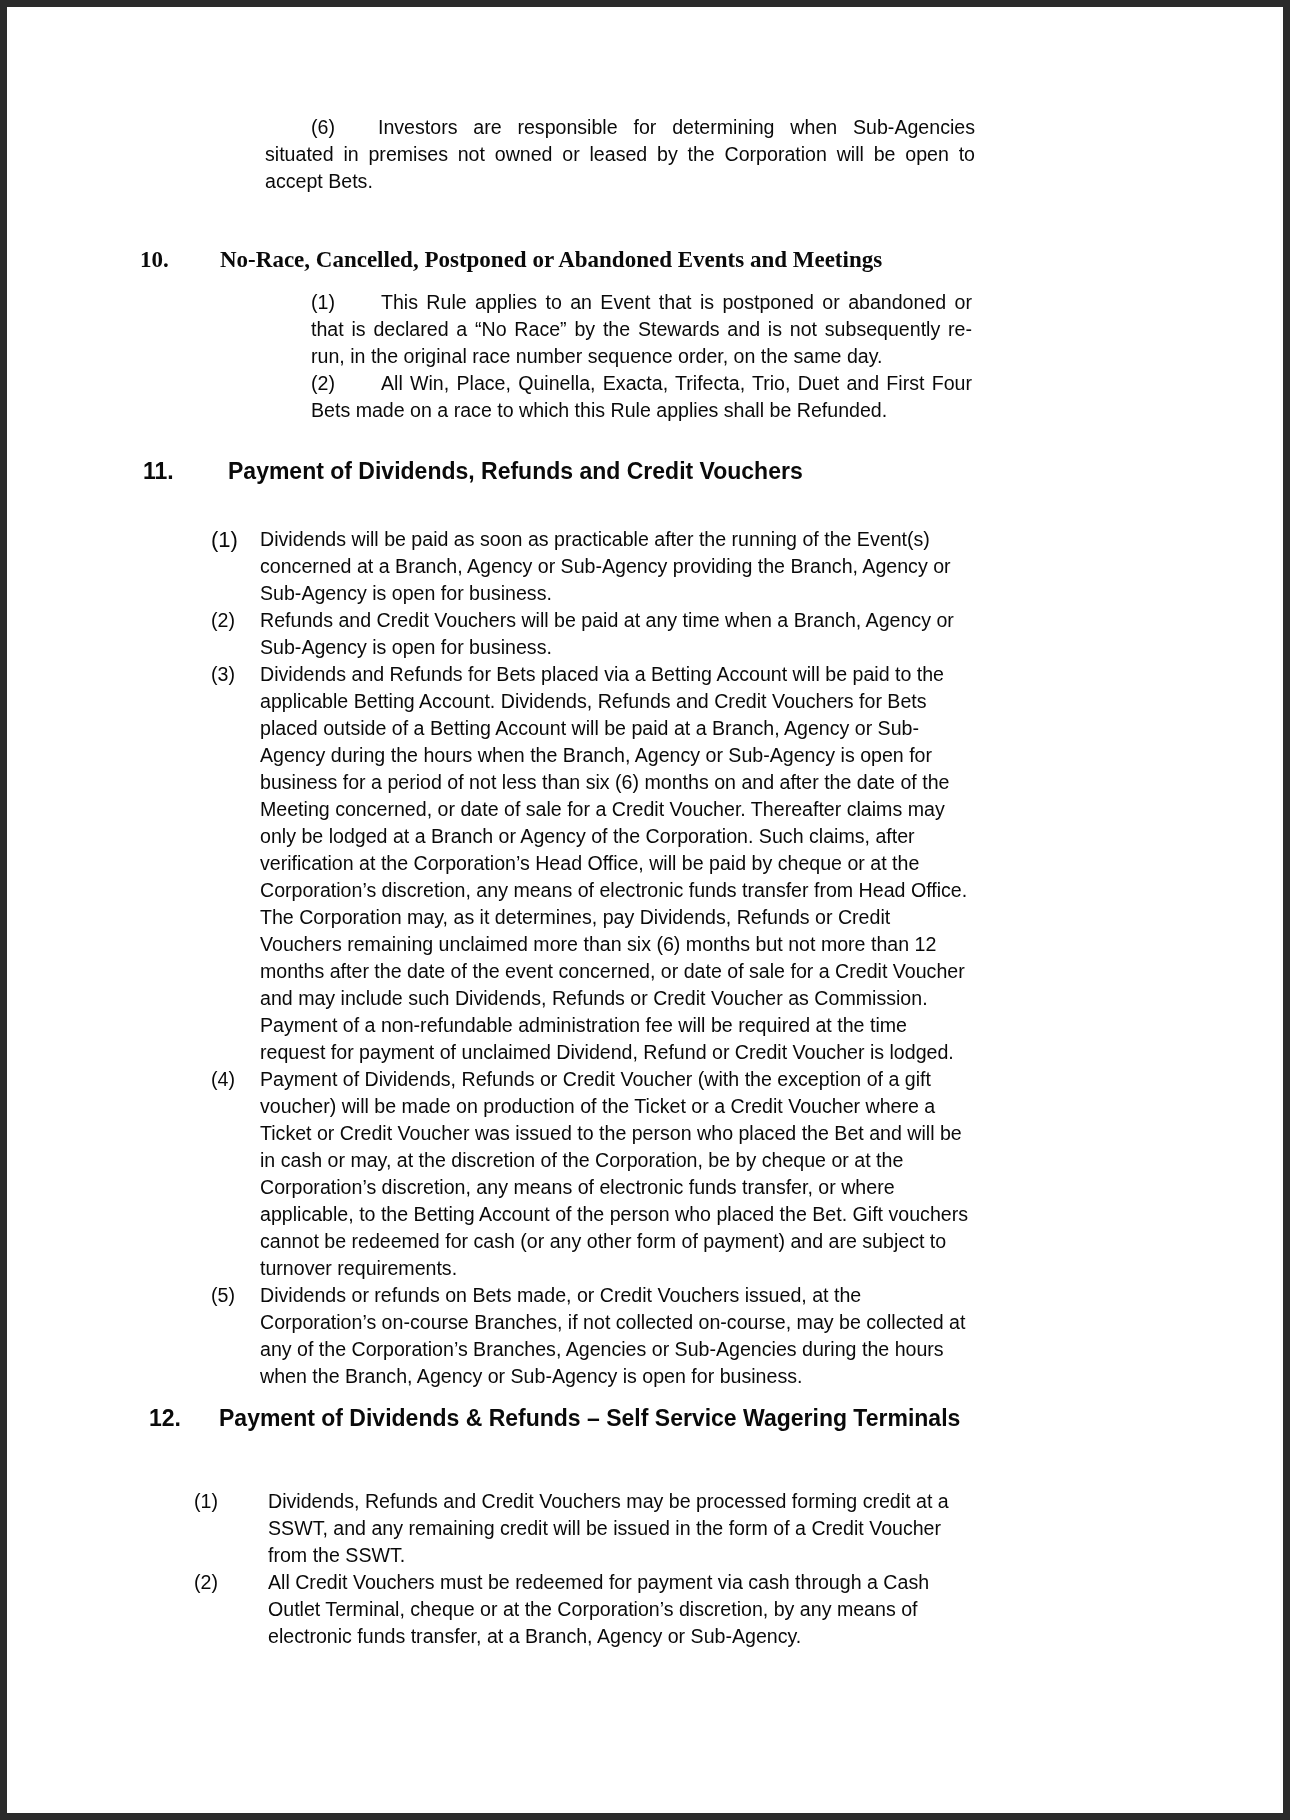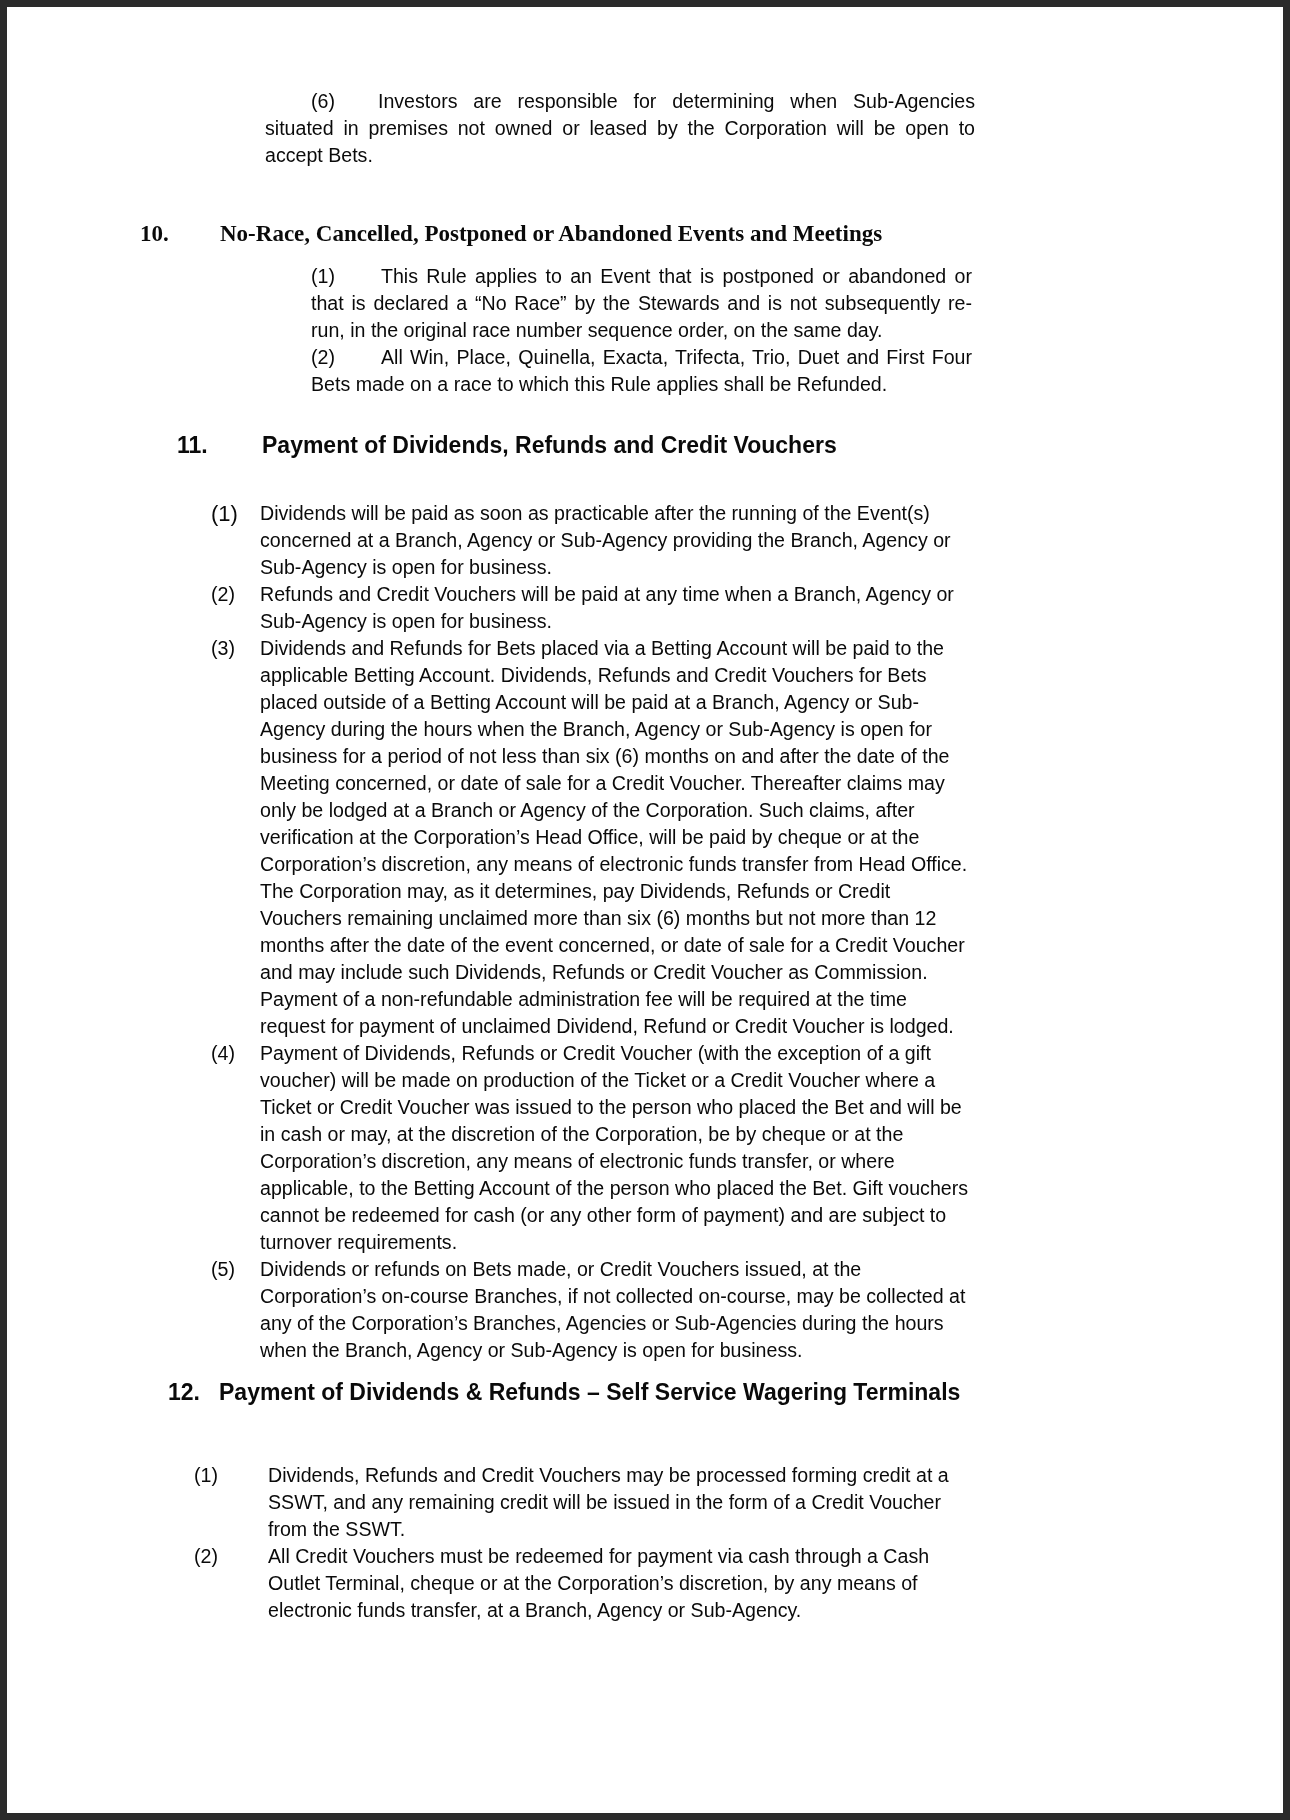--- a/index.html
+++ b/index.html
@@ -15,42 +15,42 @@
     left: 7px;
     top: 7px;
     width: 1276px;
     height: 1806px;
     background: #ffffff;
     color: #0a0a0a;
     font-family: "Liberation Sans", "DejaVu Sans", sans-serif;
     font-size: 19.6px;
     line-height: 27px;
   }
-  .content { padding-top: 81px; }
+  .content { padding-top: 107px; }
 
   
   .intro-item {
     margin: 0 308px 0 258px;
     text-indent: 46px;
     text-align: justify;
   }
   .intro-item .tab { display: inline-block; width: 43px; }
 
   
   .heading {
     display: flex;
     font-weight: bold;
     font-size: 23px;
     line-height: 30px;
   }
   .heading-10 { margin: 50px 60px 0 133px; font-family: Liberation Serif, serif; }
   .heading-10 .hnum { flex: 0 0 80px; }
   .heading-11 { margin: 32px 60px 0 136px; }
-  .heading-11 .hnum { flex: 0 0 85px; margin-left: 34px; }
-  .heading-12 { margin: 13px 60px 0 142px; text-align: center; }
+  .heading-11 .hnum { flex: 0 0 85px; }
+  .heading-12 { margin: 13px 60px 0 142px; }
   .heading-12 .hnum { flex: 0 0 70px; }
 
   
   .s10-list { margin-top: 14px; }
   .s10-item {
     margin: 0 311px 0 304px;
     text-align: justify;
   }
   .s10-item .tab { display: inline-block; width: 46px; }
 

